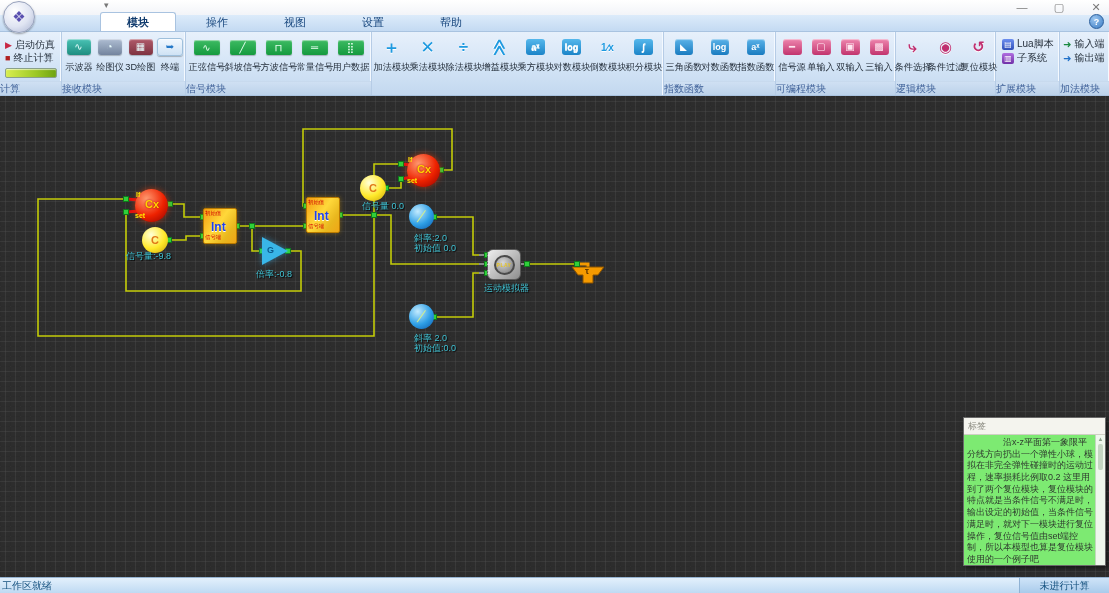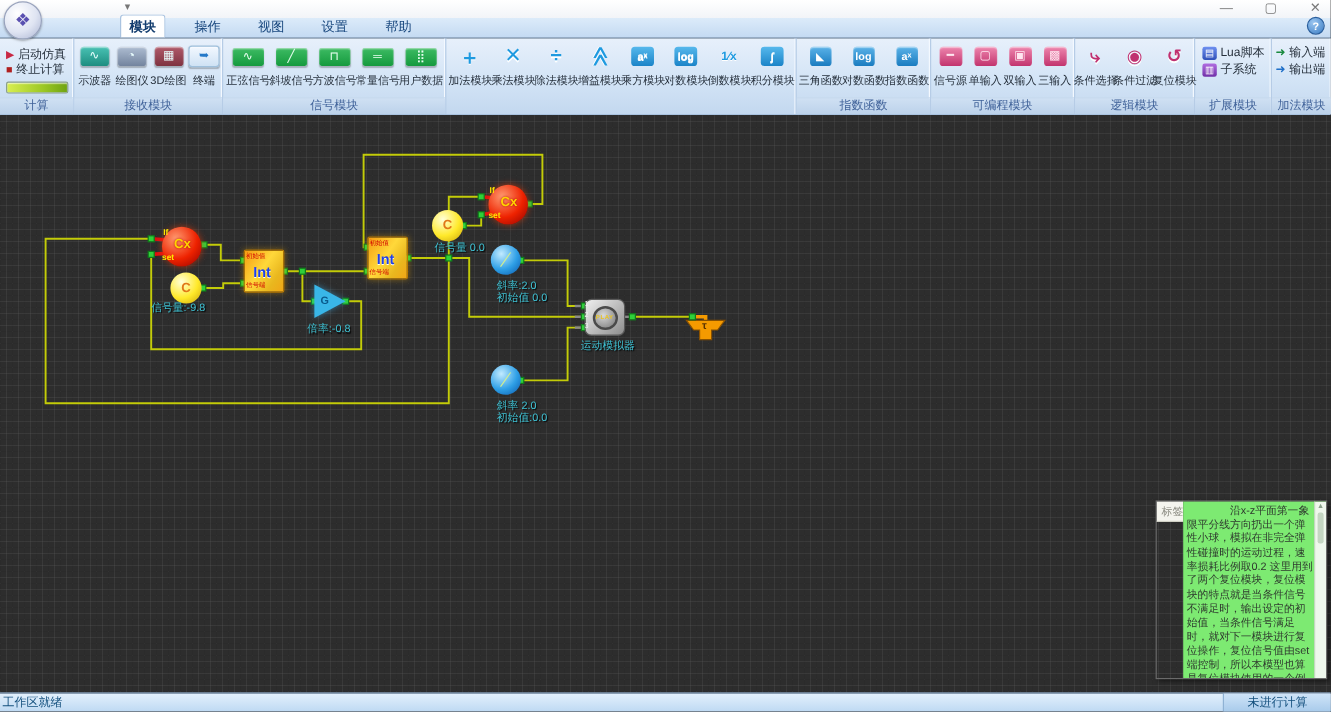--- a/index.html
+++ b/index.html
@@ -9,31 +9,31 @@
   .orb{position:absolute;left:3px;top:1px;width:30px;height:30px;border-radius:50%;z-index:30;
     background:radial-gradient(circle at 35% 30%,#ffffff,#dfe4f2 55%,#aab4d2);
     border:1px solid #98a2bc;display:flex;align-items:center;justify-content:center;
     color:#5a50b0;font-size:15px;box-shadow:0 1px 2px rgba(0,0,0,.35);}
   .qarrow{position:absolute;left:104px;top:0;font-size:9px;color:#777;}
   .winctl{position:absolute;right:6px;top:0;display:flex;gap:23px;color:#7a7a7a;font-size:11px;line-height:14px;}
   .winctl span{cursor:default;width:14px;text-align:center;}
   
   .tabrow{position:relative;height:17px;background:linear-gradient(#dcebfa,#c4daf2);
     border-bottom:1px solid #a9c3e0;display:flex;align-items:flex-end;padding-left:100px;box-sizing:border-box;}
-  .tab{font-size:11px;color:#17467d;padding:2px 7px 1px;margin-right:17px;border-radius:3px 3px 0 0;font-family:Liberation Mono, monospace;}
+  .tab{font-size:11px;color:#17467d;padding:2px 26px 1px;margin-right:4px;border-radius:3px 3px 0 0;font-family:Liberation Mono, monospace;}
   .tab.active{background:#ffffff;border:1px solid #a9c3e0;border-bottom:none;color:#123c6e;font-weight:bold;}
   .helpbtn{position:absolute;right:5px;bottom:2px;width:13px;height:13px;border-radius:50%;
     background:radial-gradient(circle at 35% 30%,#9cc6f0,#3a7cc4);color:#fff;font-size:9px;font-weight:bold;
     display:flex;align-items:center;justify-content:center;border:1px solid #2a5e9c;}
   
   .ribbon{height:63px;background:linear-gradient(#e7f0fb,#d3e4f6 55%,#c3d8ef);display:flex;
     border-bottom:1px solid #a9c3e0;}
   .rgroup{display:flex;flex-direction:column;border-right:1px solid #b6cce6;box-shadow:inset -1px 0 0 #f4f9ff;box-sizing:border-box;}
   .gbody{flex:1;display:flex;align-items:flex-start;justify-content:center;padding-top:3px;}
-  .glabel{height:13px;font-size:10px;color:#41639a;text-align:center;line-height:13px;
+  .glabel{height:13px;font-size:10px;color:#41639a;line-height:13px;
     background:linear-gradient(#cfe0f3,#bcd2ea);border-top:1px solid #c8daee;}
   .ritem{width:36px;display:flex;flex-direction:column;align-items:center;cursor:default;}
   .ritem .rlabel{font-size:10px;color:#26303c;white-space:nowrap;margin-top:1px;transform:scale(.92);}
   .ricon{height:24px;display:flex;align-items:center;justify-content:center;}
   
   .calcbody{flex-direction:column;align-items:flex-start;padding:3px 0 0 5px;display:flex;}
   .calcrow{display:flex;align-items:center;gap:3px;font-size:10px;color:#26303c;height:13px;}
   .calcico{font-size:9px;line-height:10px;}
   .play{color:#c82844;} .stop{color:#b02020;}
   .progress{width:50px;height:8px;border:1px solid #8aa08a;margin-top:4px;border-radius:2px;
@@ -99,21 +99,21 @@
   .motion{width:34px;height:31px;border-radius:6px;border:1px solid #5a5a5a;box-sizing:border-box;
     background:linear-gradient(135deg,#efefef,#b9b9b9 55%,#8d8d8d);display:flex;align-items:center;justify-content:center;}
   .dial{width:21px;height:20px;border-radius:50%;border:2px solid #4a4a4a;box-sizing:border-box;
     background:radial-gradient(circle at 40% 35%,#d8d8d8,#777);display:flex;align-items:center;justify-content:center;}
   .playtxt{color:#e8c420;font-size:5px;font-weight:bold;letter-spacing:.5px;}
   .mport{position:absolute;color:#f0f0f0;font-size:6px;left:-1px;}
   .funnel-glyph{position:absolute;color:#5a3200;font-size:9px;font-weight:bold;z-index:3;}
   .clabel{position:absolute;color:#3ec1d3;font-size:9px;white-space:nowrap;text-shadow:1px 1px 1px #000;z-index:2;}
   
   .note{position:absolute;left:963px;top:321px;width:143px;height:149px;z-index:5;
-    border:1px solid #6a6a6a;box-shadow:2px 2px 4px rgba(0,0,0,.5);display:flex;flex-direction:row;box-sizing:border-box;}
+    border:1px solid #6a6a6a;box-shadow:2px 2px 4px rgba(0,0,0,.5);display:flex;flex-direction:column;box-sizing:border-box;}
   .note-head{height:16px;background:#f4f4ee;border-bottom:1px solid #cfcfc4;color:#8a8a80;
     font-size:9px;line-height:16px;padding-left:4px;}
   .note-body{flex:1;background:#7dea72;display:flex;overflow:hidden;}
   .note-text{flex:1;color:#2e3a2e;font-size:9px;line-height:1.3;padding:2px 1px 2px 3px;text-indent:0;}
   .note-scroll{width:9px;background:#eef7ec;border-left:1px solid #c2d8be;display:flex;flex-direction:column;align-items:center;}
   .note-scroll .arr{font-size:6px;color:#8aa08a;margin-top:1px;}
   .note-thumb{width:5px;height:26px;background:#c4d6c2;border-radius:2px;margin-top:2px;}
   
   .statusbar{position:relative;height:16px;background:linear-gradient(#e3f0fc,#bcd8f2);
     border-top:1px solid #96b4d2;font-size:10px;color:#14507e;line-height:15px;}

